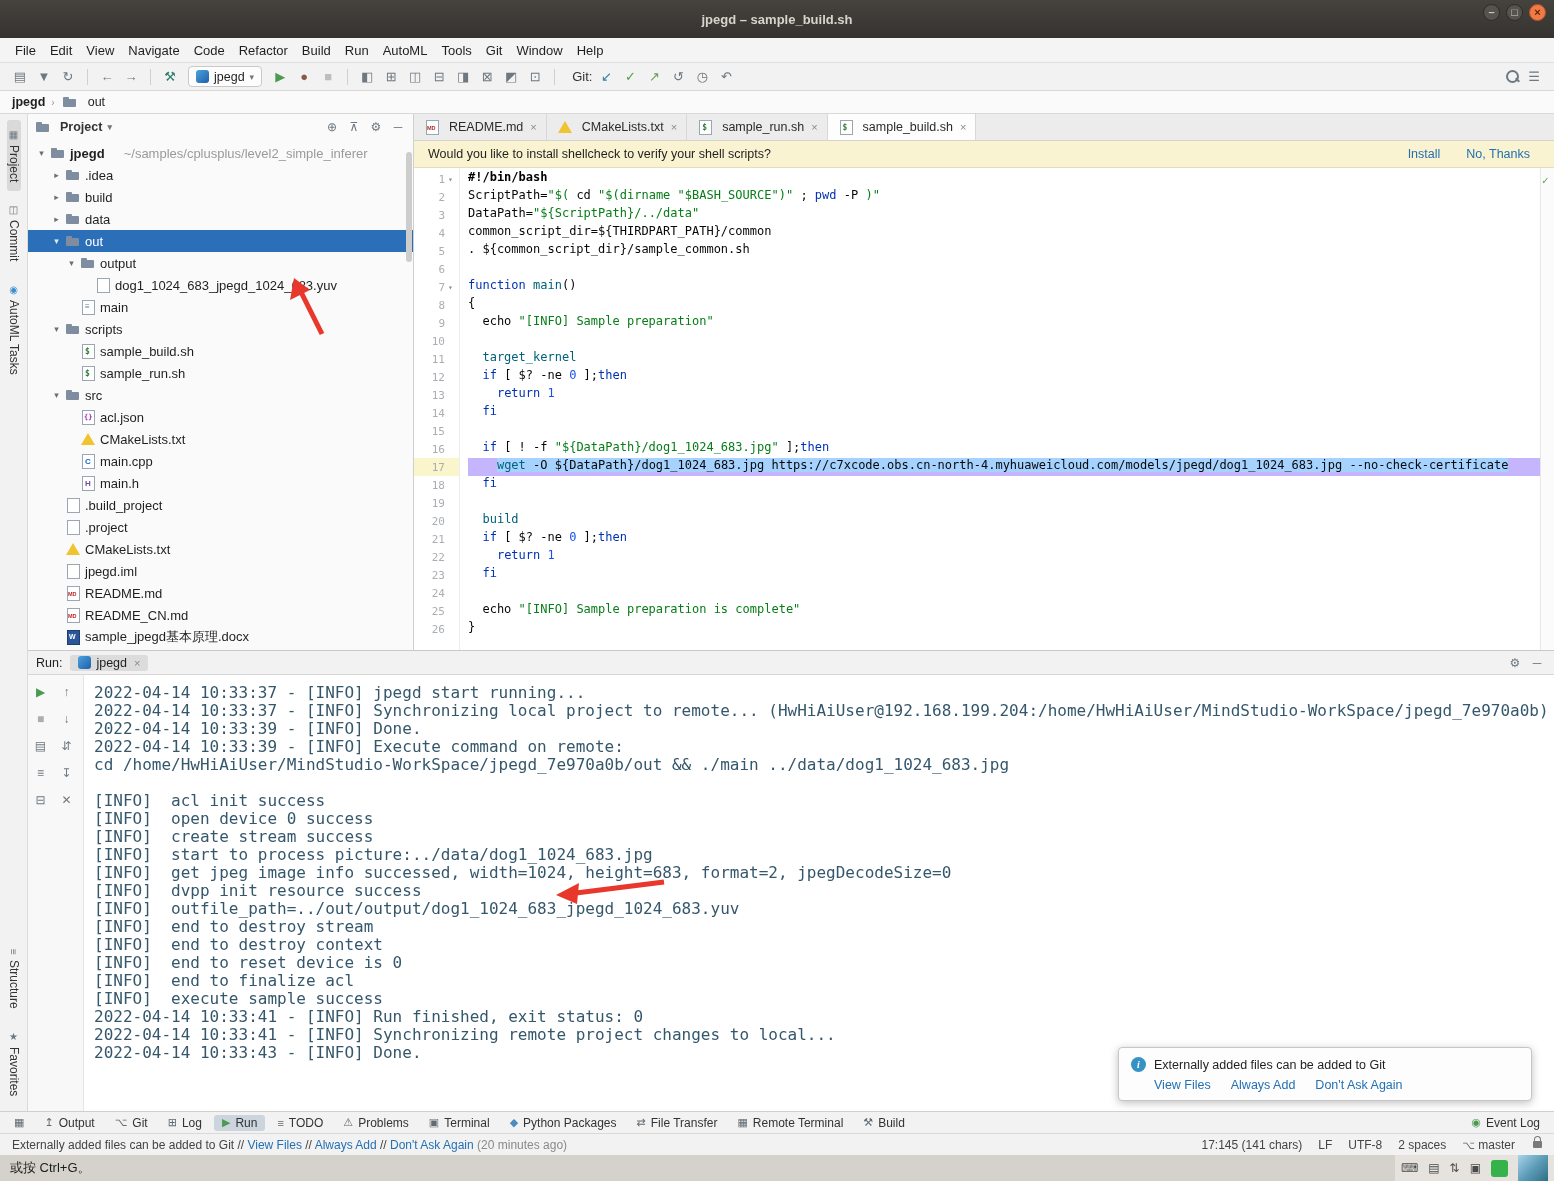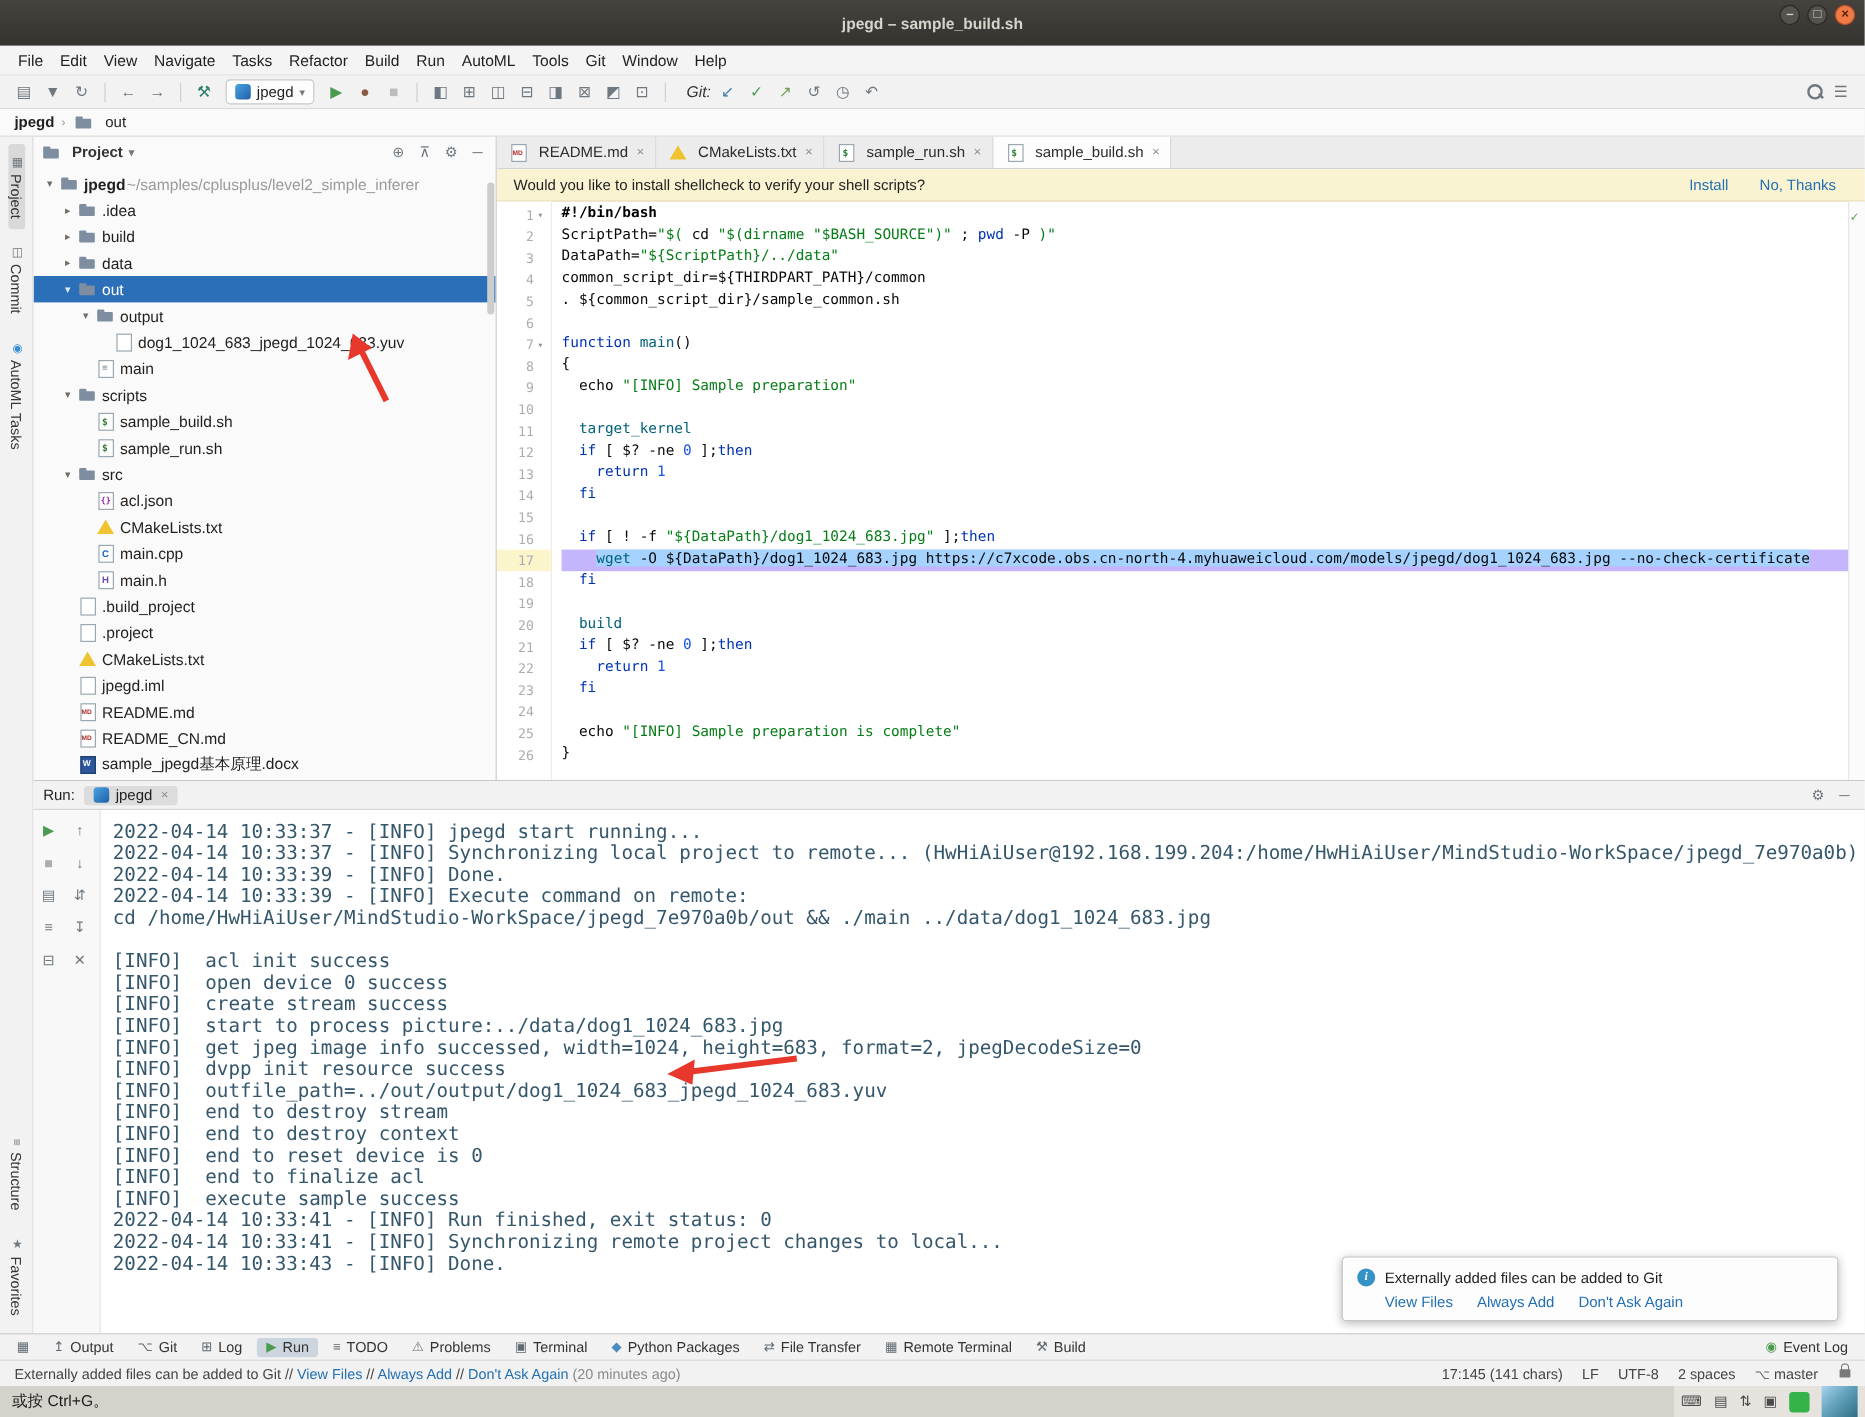--- a/index.html
+++ b/index.html
@@ -16,21 +16,21 @@
   
   .menubar { height:25px; flex:none; background:#f4f4f4; border-bottom:1px solid #e0e0e0; display:flex; align-items:center; padding-left:8px; }
   .menu-item { padding:2px 7px; border-radius:3px; }
   .toolbar { height:28px; flex:none; background:#f2f2f2; border-bottom:1px solid #d8d8d8; display:flex; align-items:center; padding:0 10px; gap:4px; }
   .tbrow { display:flex; align-items:center; gap:4px; }
   .tbi { width:20px; height:20px; display:inline-flex; align-items:center; justify-content:center; font-size:13px; color:#6e7880; border-radius:3px; }
   .tb-sep { width:1px; height:16px; background:#d0d0d0; margin:0 5px; display:inline-block; }
   .runcfg { display:flex; align-items:center; gap:5px; border:1px solid #c9c9c9; background:#fdfdfd; border-radius:4px; height:21px; padding:0 7px; margin:0 4px; font-size:12.5px; }
   .appic { width:13px; height:13px; border-radius:3px; background:linear-gradient(135deg,#4aa3e0,#1f5fa8); display:inline-block; }
   .caret { font-size:9px; color:#777; }
-  .git-label { color:#333; margin-left:8px;font-style:italic; }
+  .git-label { color:#333; margin-left:8px; }
   .tb-spacer { flex:1; }
   .search-ic { width:15px; height:15px; position:relative; display:inline-block; }
   .search-ic::before { content:""; position:absolute; left:1px; top:1px; width:9px; height:9px; border:2px solid #6e7880; border-radius:50%; }
   .search-ic::after { content:""; position:absolute; left:10px; top:10px; width:5px; height:2px; background:#6e7880; transform:rotate(45deg); }
 
   
   .breadcrumb { height:23px; flex:none; background:#fafafa; border-bottom:1px solid #d8d8d8; display:flex; align-items:center; padding-left:12px; gap:6px; font-size:12.5px; }
   .bc-root { font-weight:bold; }
   .bc-sep { color:#999; font-size:10px; }
 
@@ -50,21 +50,21 @@
   .pp-header { height:26px; flex:none; display:flex; align-items:center; padding:0 6px; gap:6px; font-size:12.5px; color:#333; }
   .pp-title { display:flex; align-items:center; gap:5px; font-weight:bold; }
   .pp-sp { flex:1; }
   .pp-ic { width:18px; height:18px; display:inline-flex; align-items:center; justify-content:center; color:#6e7880; font-size:12px; }
   .tree { flex:1; overflow:hidden; padding-top:2px; position:relative; }
   .trow { display:flex; align-items:center; height:22px; white-space:nowrap; overflow:hidden; font-size:13px; }
   .trow.selected { background:#2b6fb8; color:#fff; }
   .chev { width:15px; flex:none; text-align:center; color:#6e6e6e; font-size:9px; }
   .trow.selected .chev { color:#dfe9f4; }
   .tlabel.bold { font-weight:bold; }
-  .tpath { color:#9a9a9a; margin-left:1px; }
+  .tpath { color:#9a9a9a; margin-left:19px; }
   .pp-scroll { position:absolute; right:1px; top:38px; width:6px; height:110px; background:#cdcdcd; border-radius:3px; }
 
   
   .ic { width:16px; height:16px; margin:0 4px 0 1px; position:relative; flex:none; display:inline-block; }
   .ic-folder::before { content:""; position:absolute; left:1px; top:5px; width:13px; height:8px; background:#7e8ea0; border-radius:1px; }
   .ic-folder::after { content:""; position:absolute; left:1px; top:3px; width:6px; height:3px; background:#7e8ea0; border-radius:1px 1px 0 0; }
   .ic-file::before, .ic-sh::before, .ic-md::before, .ic-json::before, .ic-cpp::before, .ic-h::before, .ic-bin::before {
     content:""; position:absolute; left:2px; top:1px; width:11px; height:13px; background:#fff; border:1px solid #9aa7b0; }
   .ic-sh::after { content:"$"; position:absolute; left:5px; top:4px; font:bold 8px "DejaVu Sans Mono",monospace; color:#2e7d32; }
   .ic-md::after { content:"MD"; position:absolute; left:3px; top:6px; font:bold 5.5px "Liberation Sans",sans-serif; color:#b12a2a; }
@@ -157,21 +157,21 @@
         <span class="win-btn">□</span>
         <span class="win-btn close">×</span>
       </span>
   </div>
 
   <div class="menubar">
       <span class="menu-item">File</span>
       <span class="menu-item">Edit</span>
       <span class="menu-item">View</span>
       <span class="menu-item">Navigate</span>
-      <span class="menu-item">Tasks</span>
+      <span class="menu-item">Code</span>
       <span class="menu-item">Refactor</span>
       <span class="menu-item">Build</span>
       <span class="menu-item">Run</span>
       <span class="menu-item">AutoML</span>
       <span class="menu-item">Tools</span>
       <span class="menu-item">Git</span>
       <span class="menu-item">Window</span>
       <span class="menu-item">Help</span>
     </div>
 

